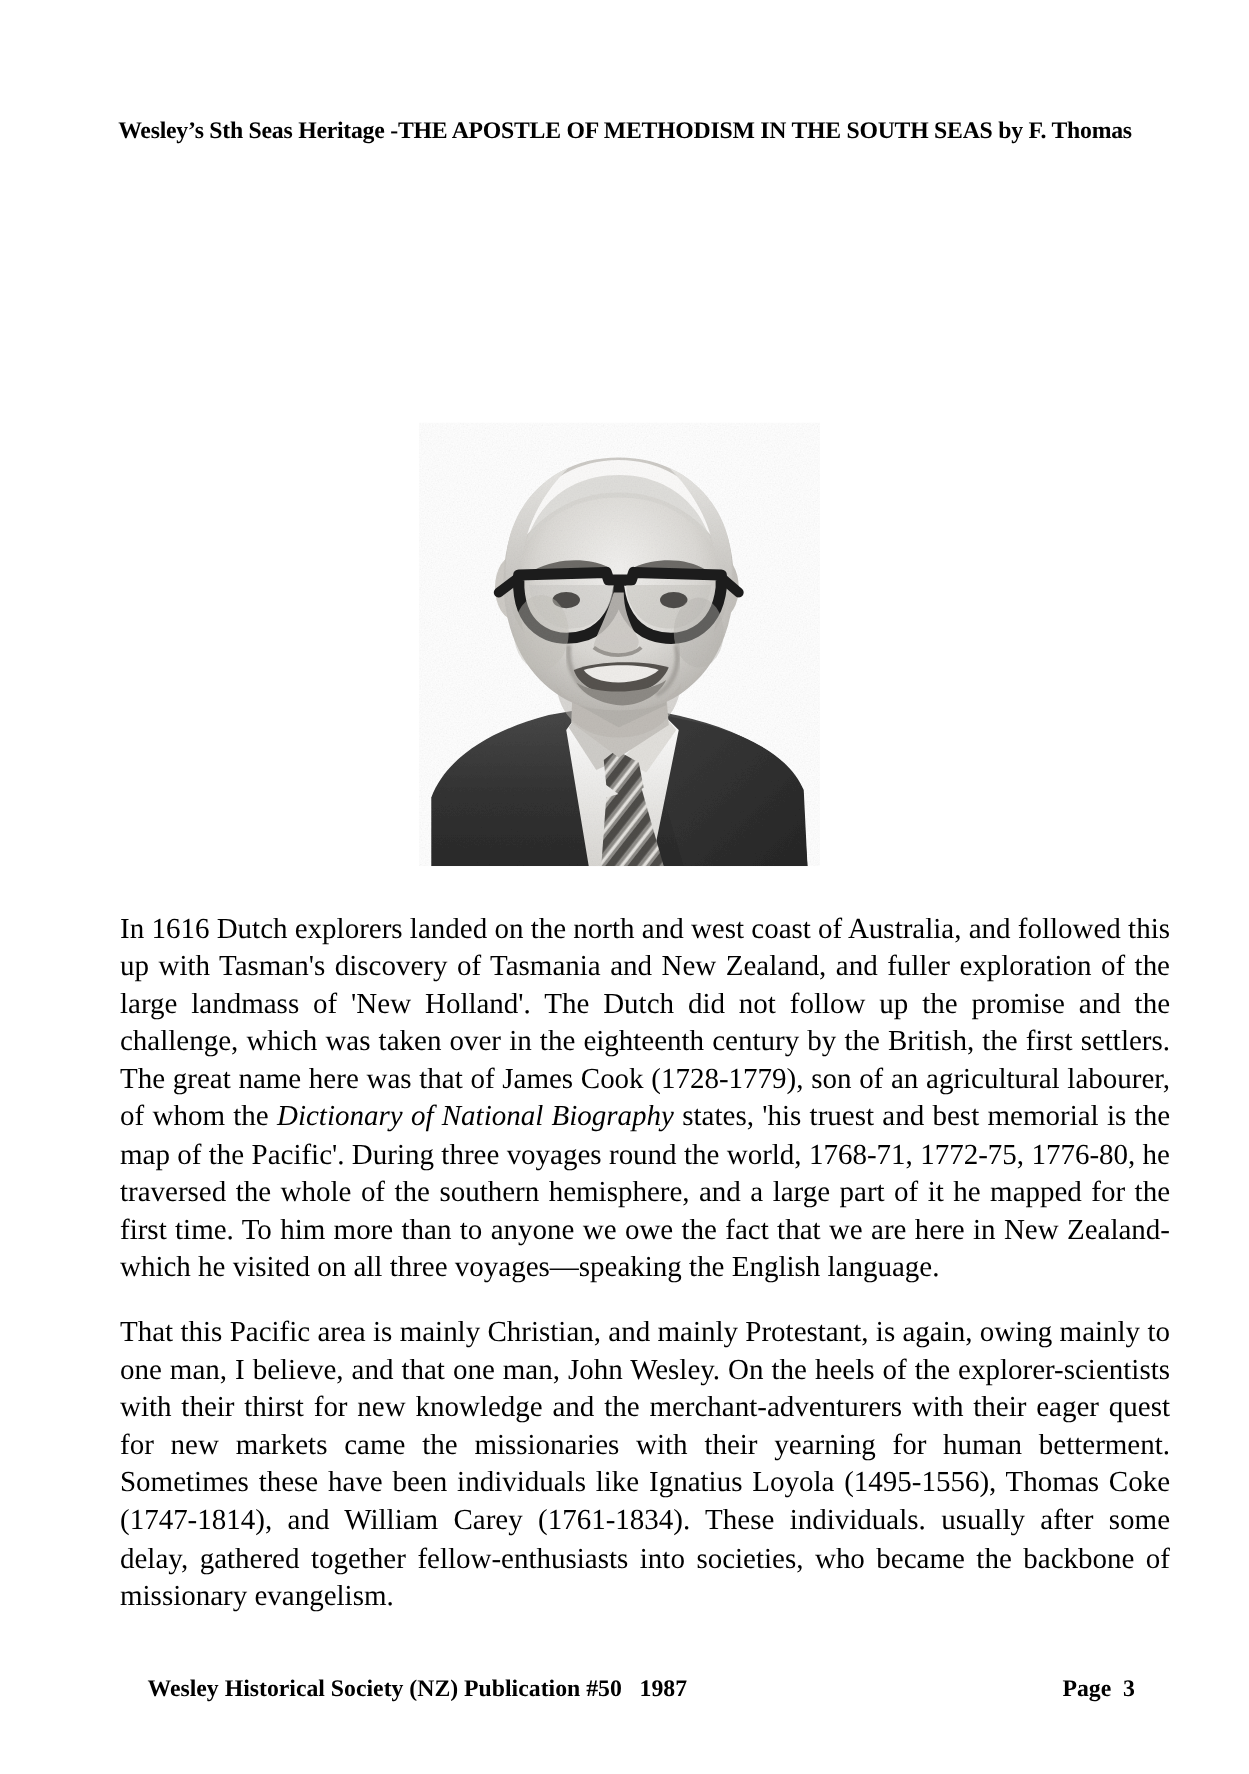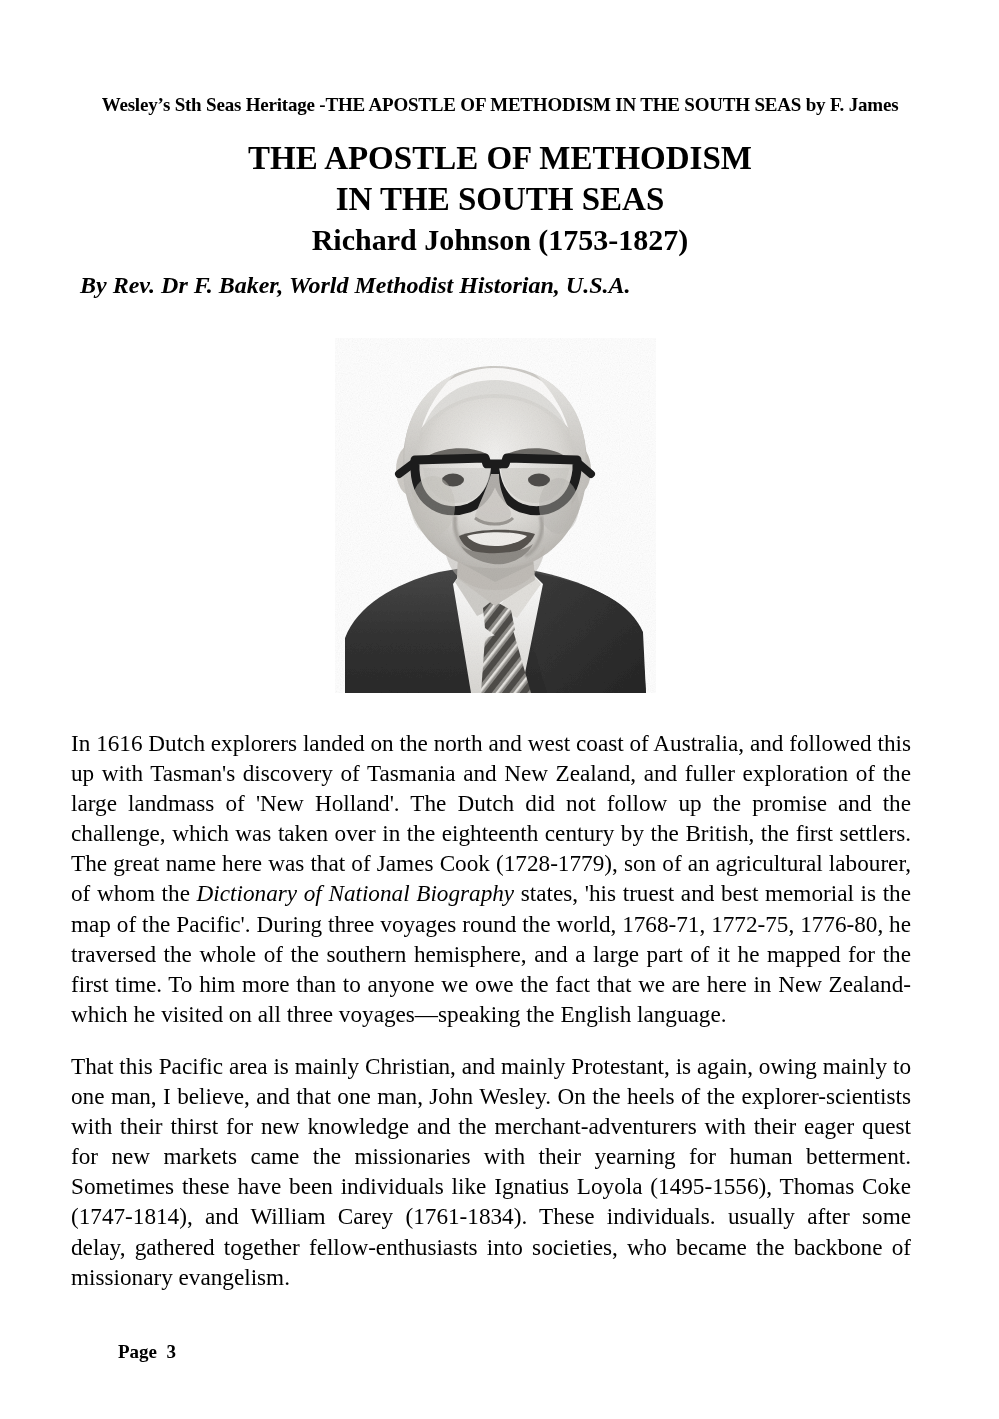--- a/index.html
+++ b/index.html
@@ -94,21 +94,21 @@
     width: 840px;
     text-align: center;
     font-weight: bold;
     font-size: 18px;
   }
 
   
   .body-text {
     position: absolute;
     top: 728px;
-    left: 71px;
+    left: 96px;
     width: 840px;
   }
   .para {
     font-size: 23.2px;
     line-height: 30.1px;
     text-align: justify;
     text-justify: inter-word;
     margin: 0 0 22px 0;
     hyphens: none;
   }
@@ -128,29 +128,23 @@
     font-size: 19px;
   }
   .footer-left { white-space: pre; }
   .footer-right { white-space: pre; }
 </style>
 </head>
 <body>
 
 <div class="page">
 
-  <div class="running-head">Wesley’s Sth Seas Heritage -THE APOSTLE OF METHODISM IN THE SOUTH SEAS by  F. James</div>
-
-  <div class="title-block">
-    <div class="title-line">THE APOSTLE OF METHODISM</div>
-    <div class="title-line">IN THE SOUTH SEAS</div>
-    <div class="title-line sub">Richard Johnson (1753-1827)</div>
-  </div>
-
-  <div class="byline">By Rev. Dr F. Baker, World Methodist Historian, U.S.A.</div>
+  <div class="running-head">Wesley’s Sth Seas Heritage -THE APOSTLE OF METHODISM IN THE SOUTH SEAS by  F. Thomas</div>
+
+
 
   <div class="portrait-wrap">
     <div class="portrait">
       <svg width="321" height="355" viewBox="0 0 321 355" role="img" aria-label="portrait">
         <defs>
           <radialGradient id="faceG" cx="50%" cy="44%" r="62%">
             <stop offset="0%" stop-color="#f2f1ef"></stop>
             <stop offset="55%" stop-color="#dcdad6"></stop>
             <stop offset="100%" stop-color="#b4b1ac"></stop>
           </radialGradient>
@@ -264,16 +258,17 @@
     </div>
   </div>
 
 
   <div class="body-text">
     <p class="para"><span>In 1616 Dutch explorers landed on the north and west coast of Australia, and followed this up with Tasman's discovery of Tasmania and New Zealand, and fuller exploration of the large landmass of 'New Holland'. The Dutch did not follow up the promise and the challenge, which was taken over in the eighteenth century by the British, the first settlers. The great name here was that of James Cook (1728-1779), son of an agricultural labourer, of whom the </span><i>Dictionary of National Biography</i><span> states, 'his truest and best memorial is the map of the Pacific'. During three voyages round the world, 1768-71, 1772-75, 1776-80, he traversed the whole of the southern hemisphere, and a large part of it he mapped for the first time. To him more than to anyone we owe the fact that we are here in New Zealand-which he visited on all three voyages—speaking the English language.</span></p>
     <p class="para">That this Pacific area is mainly Christian, and mainly Protestant, is again, owing mainly to one man, I believe, and that one man, John Wesley. On the heels of the explorer-scientists with their thirst for new knowledge and the merchant-adventurers with their eager quest for new markets came the missionaries with their yearning for human betterment. Sometimes these have been individuals like Ignatius Loyola (1495-1556), Thomas Coke (1747-1814), and William Carey (1761-1834). These individuals. usually after some delay, gathered together fellow-enthusiasts into societies, who became the backbone of missionary evangelism.</p>
   </div>
 
   <div class="footer">
+    <div class="footer-left">Wesley Historical Society (NZ) Publication #50   1987</div>
     <div class="footer-right">Page  3</div>
   </div>
 
 </div>
 
 </body></html>

